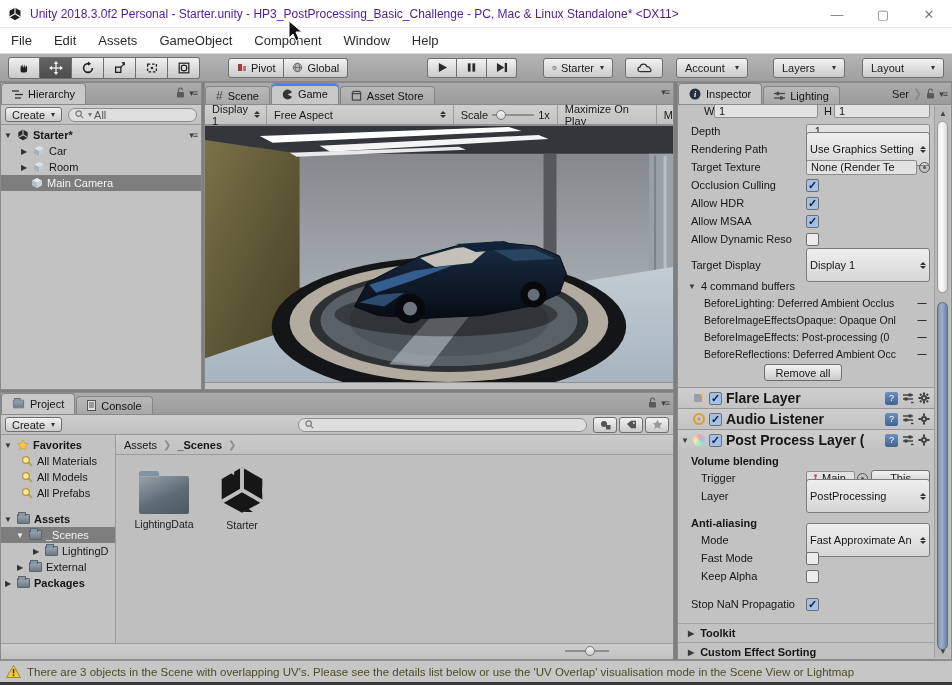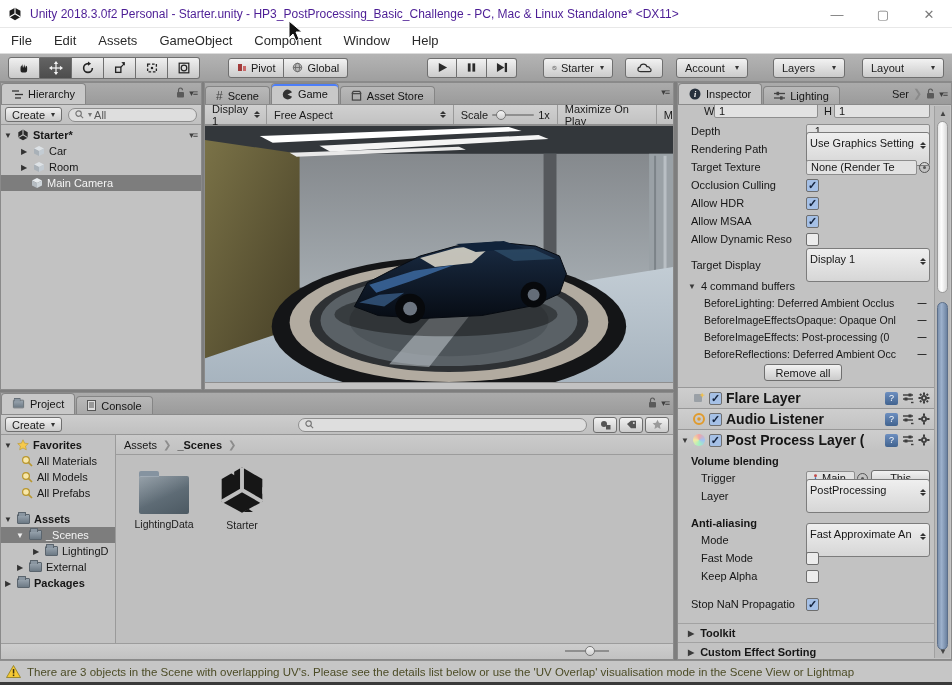--- a/index.html
+++ b/index.html
@@ -60,21 +60,21 @@
 
   .gameview { position:absolute; left:0; top:42px; right:0; bottom:6px; background:#2f3134; border:1px solid #8f8f8f; border-left:none; border-right:none; }
   .gameview svg { width:100%; height:100%; display:block; }
 
   
   .insp-content { position:absolute; left:0; top:22px; right:17px; bottom:0; overflow:hidden; }
   .insp-row { display:flex; align-items:center; height:18px; padding-left:13px; padding-right:4px; }
   .insp-row .lbl { flex:0 0 115px; white-space:nowrap; overflow:hidden; }
   .field { background:#e2e2e2; border:1px solid #8e8e8e; border-radius:2px; height:15px; display:flex; align-items:center; padding:0 4px; overflow:hidden; white-space:nowrap; }
   .ctl { width:125px; }
-  .dropdown { background:linear-gradient(#efefef,#d6d6d6); border:1px solid #7c7c7c; border-radius:3px; height:15px; display:flex; align-items:flex-end; padding:16px 3px; white-space:nowrap; overflow:hidden; }
+  .dropdown { background:linear-gradient(#efefef,#d6d6d6); border:1px solid #7c7c7c; border-radius:3px; height:15px; display:flex; align-items:center; padding:16px 3px; white-space:nowrap; overflow:hidden; }
   .dropdown .dtext { flex:1; overflow:hidden; white-space:nowrap; }
   .dd-arrows { display:flex; flex-direction:column; align-items:center; gap:1px; margin-left:2px; flex:0 0 auto; }
   .dd-arrows i { width:0; height:0; border-left:3px solid transparent; border-right:3px solid transparent; display:block; }
   .dd-arrows i.up { border-bottom:3px solid #333; }
   .dd-arrows i.dn { border-top:3px solid #333; }
   .cb { width:13px; height:13px; background:#ececec; border:1px solid #6e6e6e; border-radius:2px; display:inline-flex; align-items:center; justify-content:center; flex:0 0 auto; }
   .cb.checked { background:#a5c0e6; }
   .cb.checked::after { content:"✓"; font-size:11px; font-weight:bold; color:#14233d; line-height:10px; }
   .picker { width:11px; height:11px; border:1px solid #555; border-radius:50%; display:inline-flex; align-items:center; justify-content:center; margin-left:2px; flex:0 0 auto; }
   .picker::after { content:""; width:3px; height:3px; background:#555; border-radius:50%; }

